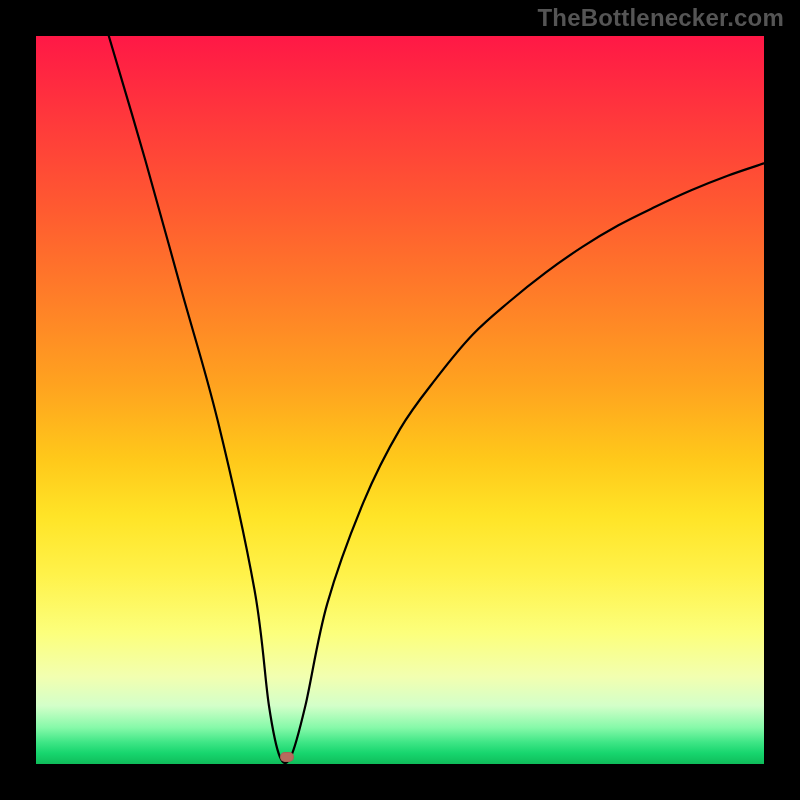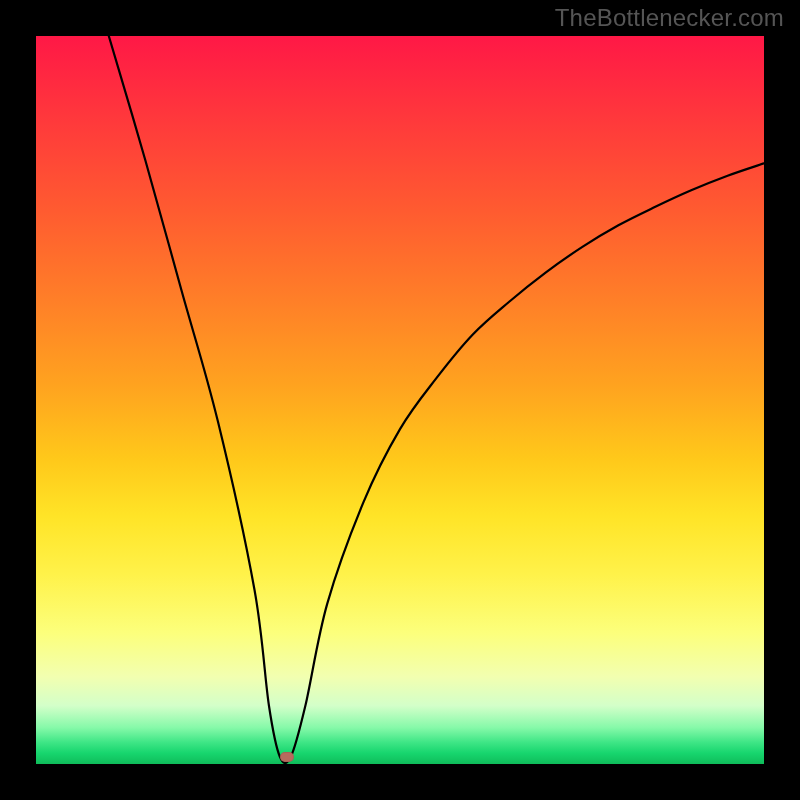--- a/index.html
+++ b/index.html
@@ -15,21 +15,21 @@
     width: 800px;
     height: 800px;
     background: #000;
   }
   .attribution {
     position: absolute;
     top: 4px;
     right: 16px;
     color: #555;
     font-size: 24px;
-    font-weight: 400;
+    font-weight: 700;
     letter-spacing: 0.2px;
     z-index: 10;
   }
   .plot-area {
     position: absolute;
     left: 36px;
     top: 36px;
     width: 728px;
     height: 728px;
     overflow: hidden;

